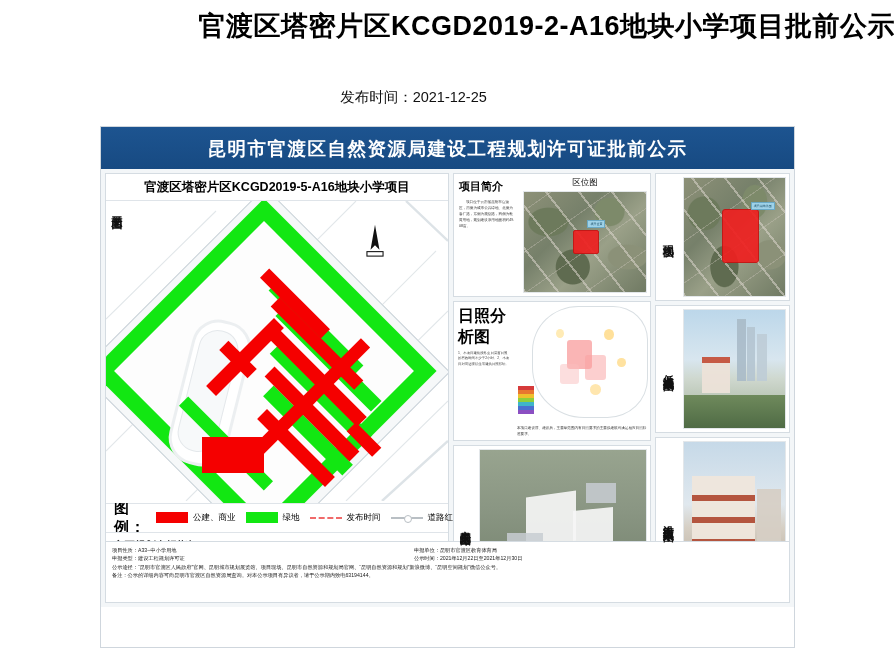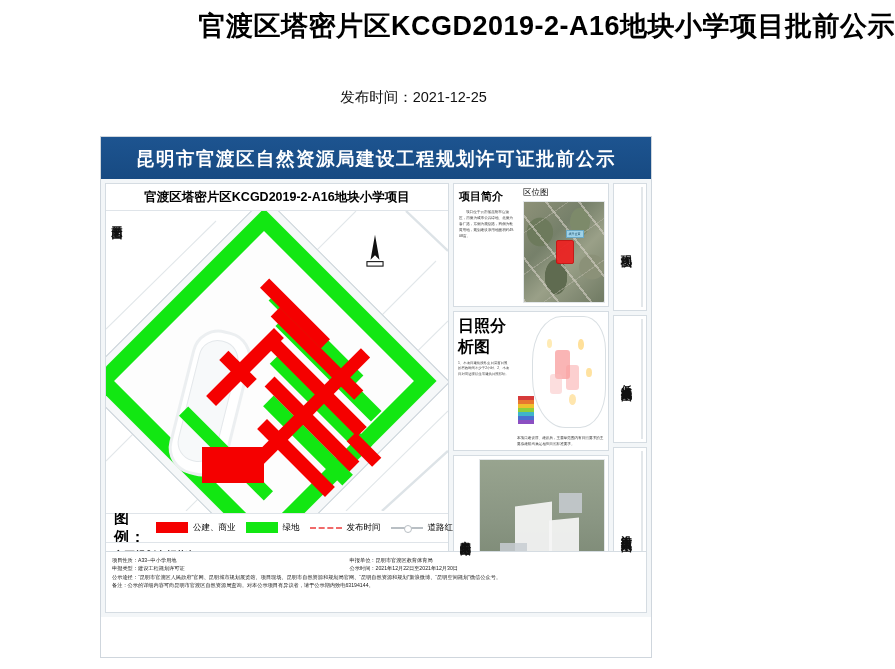--- a/index.html
+++ b/index.html
@@ -23,22 +23,22 @@
   .meta-row{
     position:absolute;left:0;top:88px;width:895px;
     display:flex;justify-content:center;align-items:center;
     font-size:14.5px;color:#111;
   }
   .meta-item{white-space:nowrap;}
   .meta-gap{display:inline-block;width:34px;}
 
   
   .poster{
-    position:absolute;left:100px;top:136px;
-    width:552px;height:522px;
+    position:absolute;left:100px;top:126px;
+    width:695px;height:522px;
     background:#ffffff;
     border:1px solid #cfd6dd;
     box-sizing:border-box;
   }
   .poster-header{
     height:42px;
     background:#1a4f8a;
     background:linear-gradient(180deg,#1d5490 0%,#174a82 100%);
     color:#fff;
     display:flex;align-items:center;justify-content:center;
@@ -174,21 +174,21 @@
     overflow:hidden;
   }
   .cell-intro{height:124px;display:flex;}
   .intro-left{width:66px;padding:5px 4px 4px 5px;box-sizing:border-box;}
   .intro-h{font-size:11px;font-weight:bold;margin-bottom:6px;}
   .intro-p{
     font-size:3.6px;line-height:1.65;color:#333;text-indent:7px;
     word-break:break-all;
   }
   .loc-wrap{flex:1;padding:3px;box-sizing:border-box;display:flex;flex-direction:column;}
-  .loc-title{font-size:8.5px;text-align:left;margin-bottom:2px;}
+  .loc-title{font-size:8.5px;text-align:center;margin-bottom:2px;}
   .photo{flex:1;position:relative;overflow:hidden;border:1px solid #e3e7ea;}
 
   .cell-sun{height:140px;display:flex;}
   .sun-left{width:60px;padding:4px;box-sizing:border-box;}
   .sun-h{font-size:16px;font-weight:bold;margin-bottom:3px;}
   .sun-p{font-size:3.4px;line-height:1.6;color:#444;word-break:break-all;}
   .sun-right{flex:1;position:relative;}
   .sun-note{
     position:absolute;left:3px;bottom:3px;right:3px;
     font-size:3.6px;color:#333;line-height:1.5;word-break:break-all;
@@ -287,21 +287,21 @@
     <span class="meta-gap"></span>
   </div>
 
   <div class="poster">
 
     <div class="poster-header">昆明市官渡区自然资源局建设工程规划许可证批前公示</div>
 
     <div class="poster-body">
 
       <div class="col-left">
-        <div class="lp-title">官渡区塔密片区KCGD2019-2-A16地块小学项目</div>
+        <div class="lp-title">官渡区塔密片区KCGD2019-5-A16地块小学项目</div>
 
         <div class="lp-main">
           <div class="vlabel">总平面图</div>
 
           <svg class="roads" viewBox="0 0 342 300" preserveAspectRatio="none">
             <g stroke="#e2e7ea" stroke-width="1.1" fill="none">
               <path d="M0 118 L110 10 M18 160 L170 6 M0 250 L250 0 M80 300 L330 50 M150 300 L342 110 M240 300 L342 200"></path>
             </g>
             <g stroke="#dde3e7" stroke-width="2.4" fill="none">
               <path d="M300 0 L342 40 M276 300 L342 240"></path>

